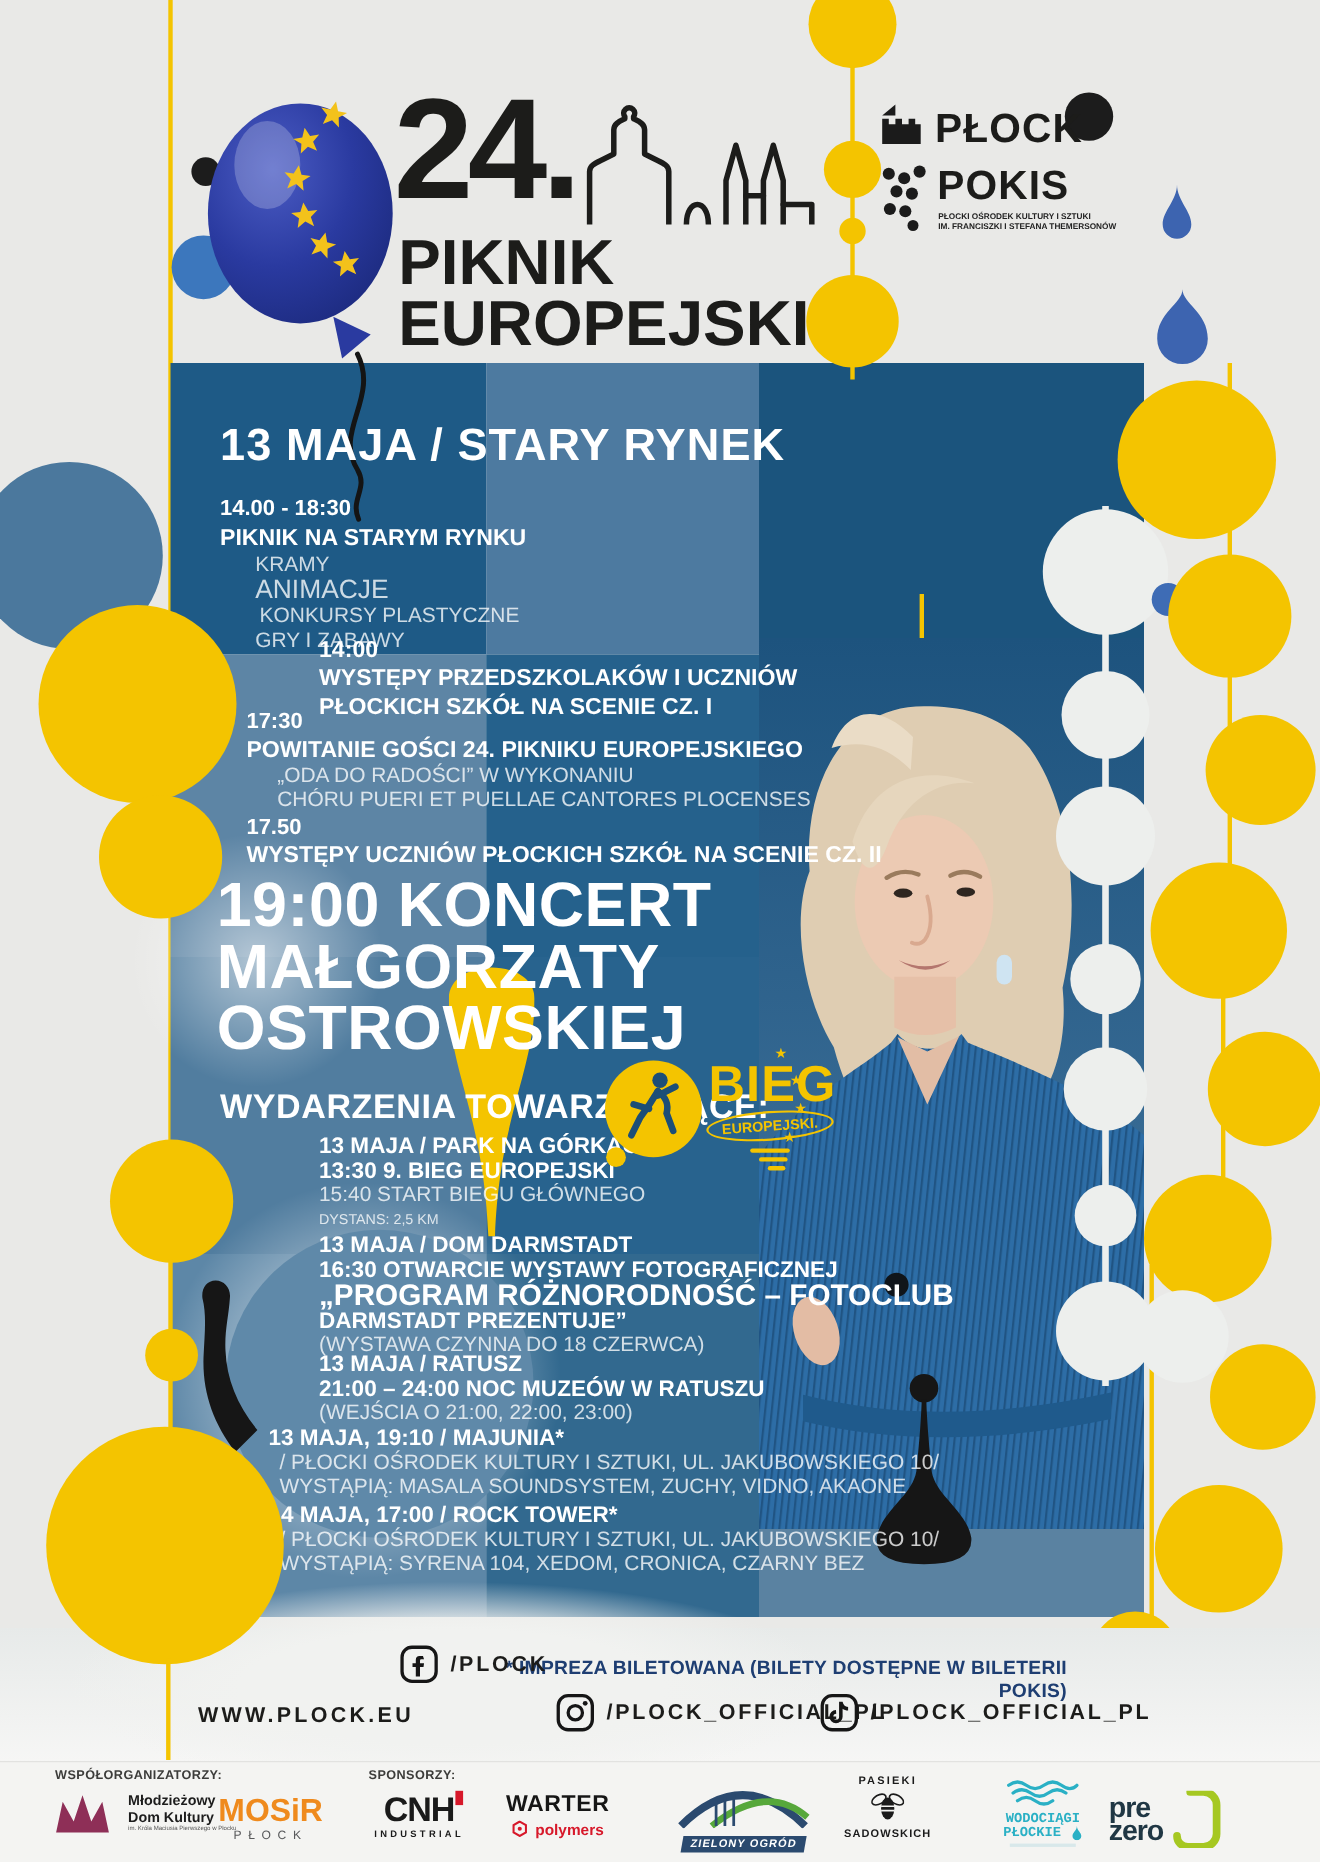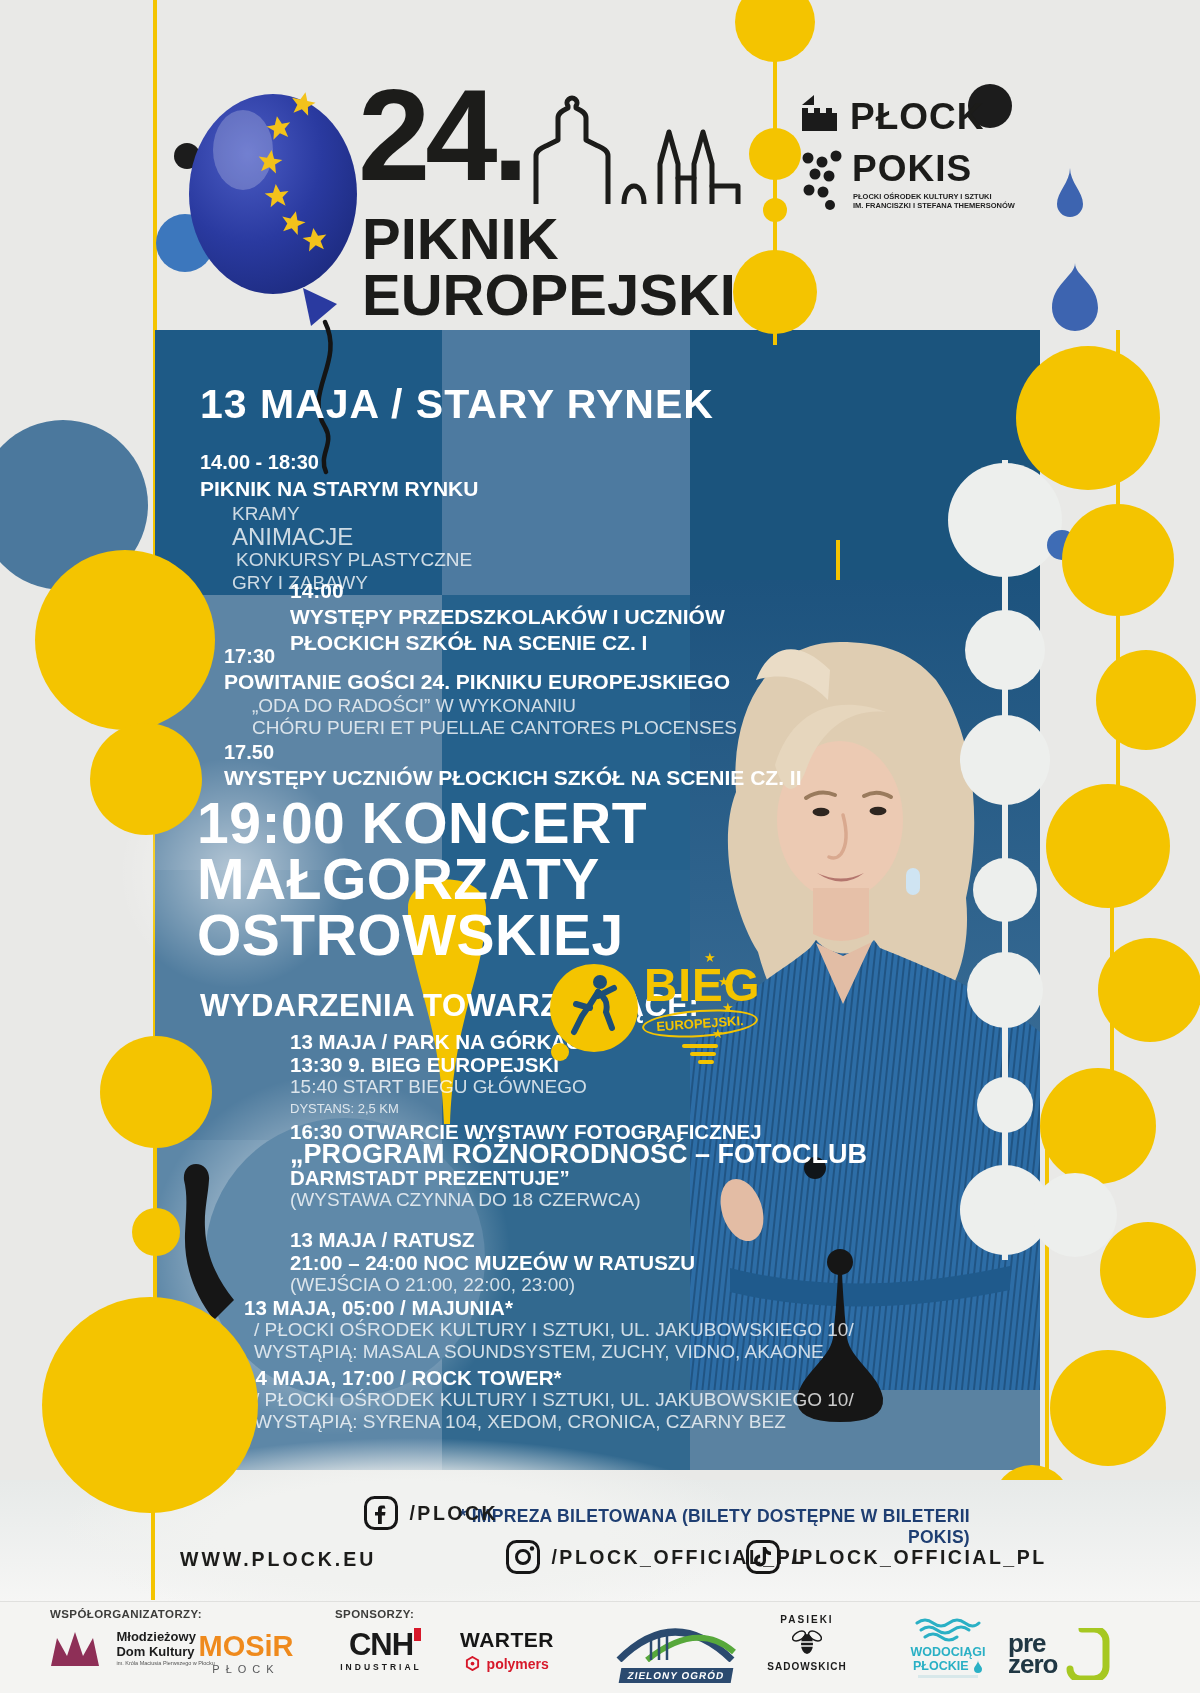--- a/index.html
+++ b/index.html
@@ -253,34 +253,35 @@
       <span style="position:absolute;left:22px;top:26px;">★</span>
       <span style="position:absolute;left:26px;top:52px;">★</span>
       <span style="position:absolute;left:16px;top:78px;">★</span>
     </div>
     <div class="abs y" style="left:134px;top:96px;width:36px;height:4px;border-radius:2px;"></div>
     <div class="abs y" style="left:142px;top:104px;width:26px;height:4px;border-radius:2px;"></div>
     <div class="abs y" style="left:150px;top:112px;width:16px;height:4px;border-radius:2px;"></div>
   </div>
 
   <div class="abs" style="left:290px;top:1120px;">
+    <div class="t b" style="position:static;font-size:20.5px;line-height:23px;">13 MAJA / DOM DARMSTADT</div>
     <div class="t b" style="position:static;font-size:20.5px;line-height:23px;">16:30 OTWARCIE WYSTAWY FOTOGRAFICZNEJ</div>
     <div class="t b" style="position:static;font-size:27px;line-height:23px;">„PROGRAM RÓŻNORODNOŚĆ – FOTOCLUB</div>
     <div class="t b" style="position:static;font-size:20.5px;line-height:23px;">DARMSTADT PREZENTUJE”</div>
     <div class="t lt" style="position:static;font-size:19px;line-height:22px;">(WYSTAWA CZYNNA DO 18 CZERWCA)</div>
   </div>
 
   <div class="abs" style="left:290px;top:1228px;">
     <div class="t b" style="position:static;font-size:20.5px;line-height:23px;">13 MAJA / RATUSZ</div>
     <div class="t b" style="position:static;font-size:20.5px;line-height:23px;">21:00 – 24:00 NOC MUZEÓW W RATUSZU</div>
     <div class="t lt" style="position:static;font-size:19px;line-height:22px;">(WEJŚCIA O 21:00, 22:00, 23:00)</div>
   </div>
 
   <div class="abs" style="left:244px;top:1296px;">
-    <div class="t b" style="position:static;font-size:20.5px;line-height:23px;">13 MAJA, 05:00 / MAJUNIA*</div>
+    <div class="t b" style="position:static;font-size:20.5px;line-height:23px;">13 MAJA, 19:10 / MAJUNIA*</div>
     <div class="t lt" style="position:static;font-size:19px;line-height:22px;margin-left:10px;">/ PŁOCKI OŚRODEK KULTURY I SZTUKI, UL. JAKUBOWSKIEGO 10/</div>
     <div class="t lt" style="position:static;font-size:19px;line-height:22px;margin-left:10px;">WYSTĄPIĄ: MASALA SOUNDSYSTEM, ZUCHY, VIDNO, AKAONE</div>
   </div>
 
   <div class="abs" style="left:244px;top:1366px;">
     <div class="t b" style="position:static;font-size:20.5px;line-height:23px;">14 MAJA, 17:00 / ROCK TOWER*</div>
     <div class="t lt" style="position:static;font-size:19px;line-height:22px;margin-left:10px;">/ PŁOCKI OŚRODEK KULTURY I SZTUKI, UL. JAKUBOWSKIEGO 10/</div>
     <div class="t lt" style="position:static;font-size:19px;line-height:22px;margin-left:10px;">WYSTĄPIĄ: SYRENA 104, XEDOM, CRONICA, CZARNY BEZ</div>
   </div>
 
@@ -384,21 +385,21 @@
       <svg width="30" height="32" viewBox="0 0 30 32">
         <ellipse cx="15" cy="19" rx="6" ry="10" fill="#1b1b1b"></ellipse>
         <ellipse cx="7" cy="11" rx="7" ry="4" fill="none" stroke="#1b1b1b" stroke-width="1.5" transform="rotate(-30 7 11)"></ellipse>
         <ellipse cx="23" cy="11" rx="7" ry="4" fill="none" stroke="#1b1b1b" stroke-width="1.5" transform="rotate(30 23 11)"></ellipse>
         <line x1="9" y1="17" x2="21" y2="17" stroke="#F4F4F2" stroke-width="1.5"></line>
         <line x1="9" y1="21" x2="21" y2="21" stroke="#F4F4F2" stroke-width="1.5"></line>
       </svg>
       <div style="font-size:10px;font-weight:bold;color:#1b1b1b;letter-spacing:1px;">SADOWSKICH</div>
     </div>
 
-    <div class="sp-logo" style="left:893px;top:16px;width:110px;text-align:center;">
+    <div class="sp-logo" style="left:893px;top:16px;width:110px;text-align:center;font-family:Liberation Mono, monospace;">
       <svg width="66" height="24" viewBox="0 0 66 24">
         <g stroke="#2AB0C5" stroke-width="3" fill="none" stroke-linecap="round">
           <path d="M2,5 q8,-6 16,0 t16,0 t16,0 t14,0"></path>
           <path d="M6,12 q8,-6 16,0 t16,0 t16,0"></path>
           <path d="M10,19 q8,-6 16,0 t16,0"></path>
         </g>
       </svg>
       <div style="font-size:12.5px;font-weight:bold;color:#2AB0C5;line-height:13px;">WODOCIĄGI</div>
       <div style="line-height:13px;">
         <span style="font-size:12.5px;font-weight:bold;color:#2AB0C5;vertical-align:middle;">PŁOCKIE</span>

